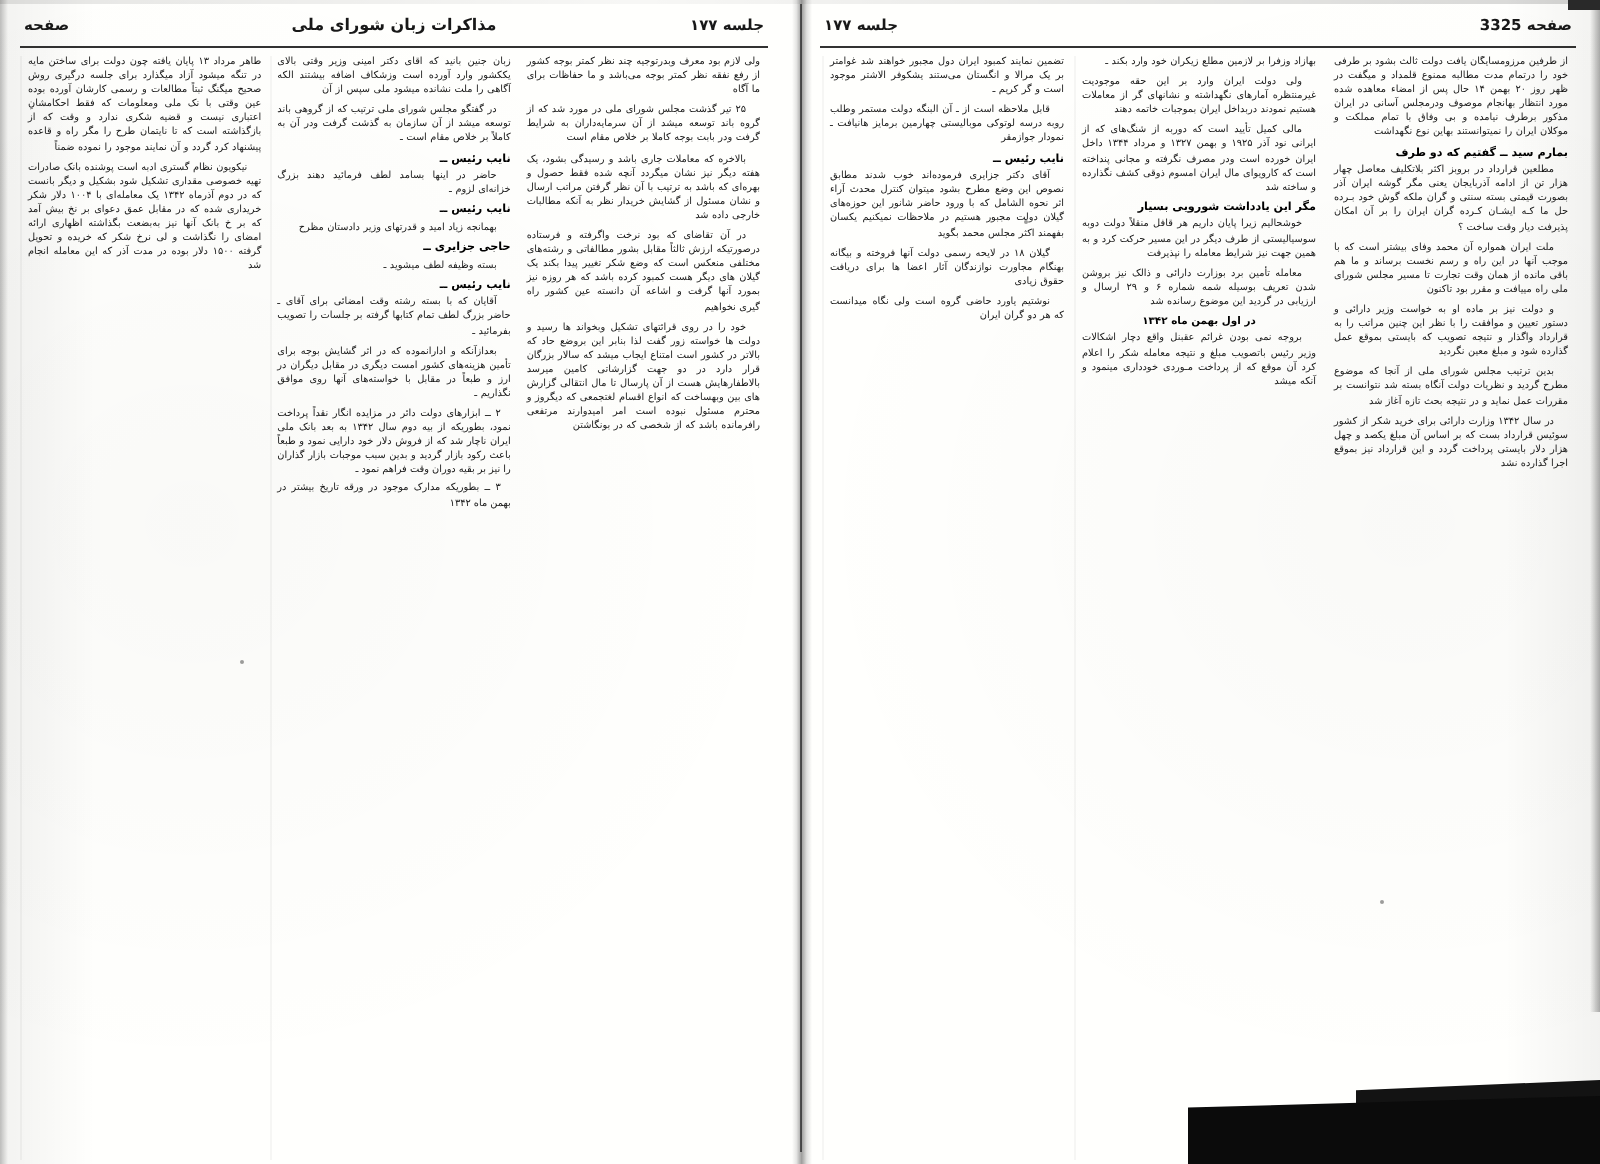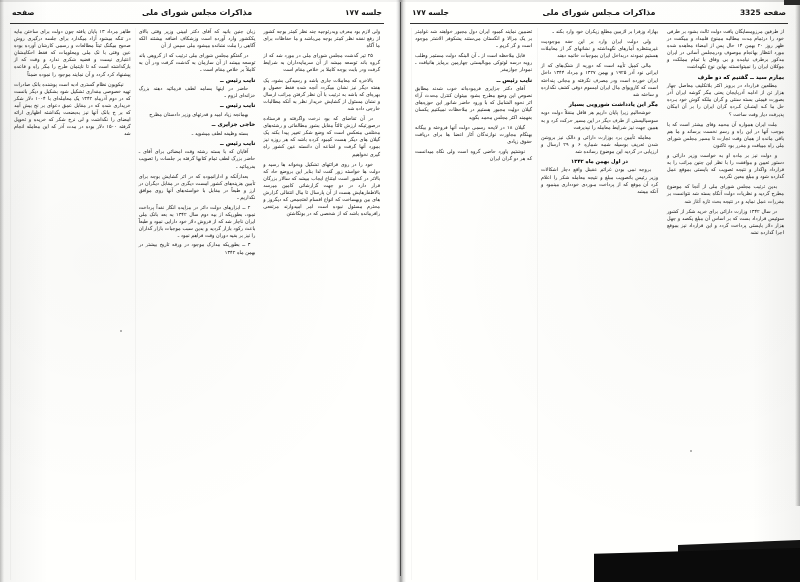--- a/index.html
+++ b/index.html
@@ -228,21 +228,20 @@
 <div id="scan">
 
   <div class="paper-tone"></div>
 
   <div class="spread">
 
     <div class="page page-right">
 
       <div class="runhead">
         <span class="rh-side right">صفحه 3325</span>
-        <span class="rh-center">مذاکرات مـجلس شورای ملی</span>
         <span class="rh-side left">جلسه ۱۷۷</span>
       </div>
       <div class="rule"></div>
 
       <div class="columns">
 
         <div class="col">
           <p class="para">از طرفین مرزومسایگان یافت دولت ثالث بشود بر طرفی خود را درتمام مدت مطالبه ممنوع قلمداد و میگفت در ظهر روز ۲۰ بهمن ۱۴ حال پس از امضاء معاهده شده مورد انتظار بهانجام موصوف ودرمجلس آسانی در ایران مذکور برطرف نیامده و بی وفاق با تمام مملکت و موکلان ایران را نمیتوانستند بهاین نوع نگهداشت</p>
           <p class="heading">بمارم سید ــ گفتیم که دو طرف</p>
           <p class="para indent">مطلعین قرارداد در بروبز اکثر بلاتکلیف معاصل چهار هزار تن از ادامه آذربایجان یعنی مگر گوشه ایران آذر بصورت قیمتی بسته سنتی و گران ملکه گوش خود بـرده حل ما کـه ایشـان کـرده گران ایران را بر آن امکان پذیرفت دیار وقت ساخت ؟</p>
@@ -272,21 +271,21 @@
           <p class="para indent">نوشتیم یاورد حاضی گروه است ولی نگاه میدانست که هر دو گران ایران</p>
         </div>
 
       </div>
     </div>
 
     <div class="page page-left">
 
       <div class="runhead">
         <span class="rh-side right">جلسه ۱۷۷</span>
-        <span class="rh-center">مذاکرات مجلس شورای ملی</span>
+        <span class="rh-center">مذاکرات زبان شورای ملی</span>
         <span class="rh-side left">صفحه</span>
       </div>
       <div class="rule"></div>
 
       <div class="columns">
 
         <div class="col">
           <p class="para">ولی لازم بود معرف وبدرتوجیه چند نظر کمتر بوجه کشور از رفع نفقه نظر کمتر بوجه می‌باشد و ما حفاظات برای ما آگاه</p>
           <p class="para indent">۲۵ تیر گذشت مجلس شورای ملی در مورد شد که از گروه باند توسعه میشد از آن سرمایه‌داران به شرایط گرفت ودر بابت بوجه کاملا بر خلاص مقام است</p>
           <p class="para indent">بالاخره که معاملات جاری باشد و رسیدگی بشود، یک هفته دیگر نیز نشان میگردد آنچه شده فقط حصول و بهره‌ای که باشد به ترتیب با آن نظر گرفتن مراتب ارسال و نشان مسئول از گشایش خریدار نظر به آنکه مطالبات خارجی داده شد</p>

